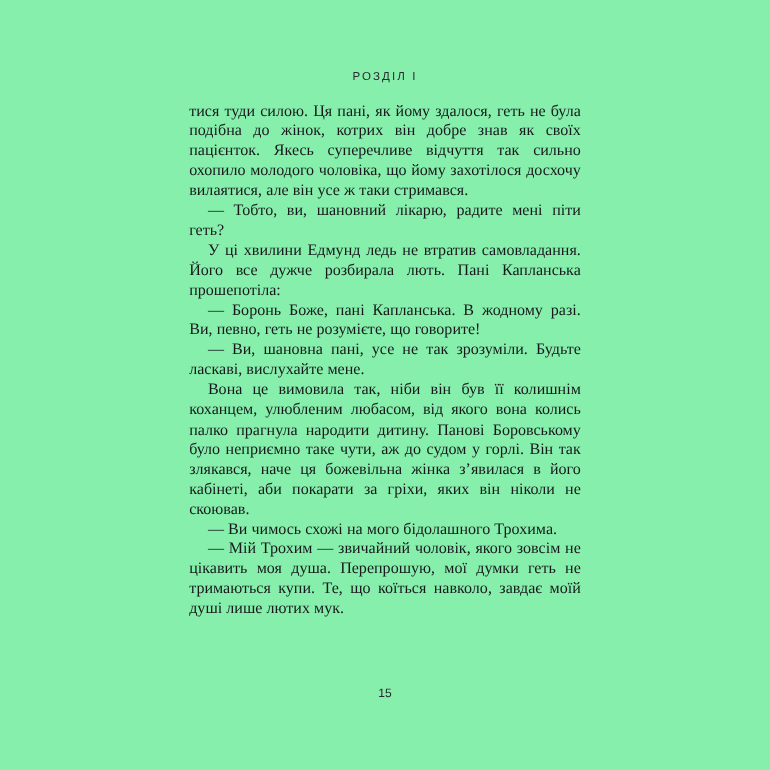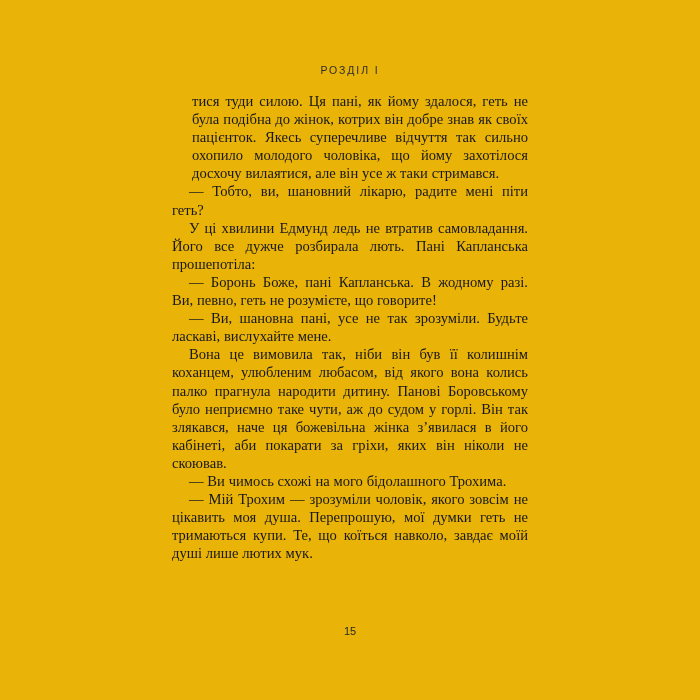--- a/index.html
+++ b/index.html
@@ -14,21 +14,21 @@
     font-family: "Liberation Serif", "DejaVu Serif", serif;
     color: #16171a;
     overflow: hidden;
   }
 
   .page {
     position: relative;
     width: 700px;
     height: 700px;
     box-sizing: border-box;
-    background: #eab308;
+    background: #86efac;
   }
 
   
   .running-head {
     position: absolute;
     top: 64px;
     left: 0;
     width: 700px;
     text-align: center;
     font-family: "Liberation Sans", "DejaVu Sans", sans-serif;
@@ -56,21 +56,20 @@
     color: #17181b;
     text-indent: 17px;
     hyphens: manual;
     -webkit-hyphens: manual;
     word-spacing: 0.1px;
   }
 
   
   .para.continuation {
     text-indent: 0;
-    margin-left: 20px;
   }
 
   
   .folio {
     position: absolute;
     top: 624px;
     left: 0;
     width: 700px;
     text-align: center;
     font-family: "Liberation Sans", "DejaVu Sans", sans-serif;
@@ -87,18 +86,18 @@
   <div class="running-head">РОЗДІЛ I</div>
 
   <div class="text-column">
     <p class="para continuation">тися туди силою. Ця пані, як йому здалося, геть не була подібна до жінок, котрих він добре знав як своїх пацієнток. Якесь суперечливе відчуття так сильно охопило молодого чоловіка, що йому захотілося досхочу вилаятися, але він усе ж таки стримався.</p>
     <p class="para">— Тобто, ви, шановний лікарю, радите мені піти геть?</p>
     <p class="para">У ці хвилини Едмунд ледь не втратив самовладання. Його все дужче розбирала лють. Пані Капланська прошепотіла:</p>
     <p class="para">— Боронь Боже, пані Капланська. В жодному разі. Ви, певно, геть не розумієте, що говорите!</p>
     <p class="para">— Ви, шановна пані, усе не так зрозуміли. Будьте ласкаві, вислухайте мене.</p>
     <p class="para">Вона це вимовила так, ніби він був її колишнім коханцем, улюбленим любасом, від якого вона колись палко прагнула народити дитину. Панові Боровському було неприємно таке чути, аж до судом у горлі. Він так злякався, наче ця божевільна жінка з’явилася в його кабінеті, аби покарати за гріхи, яких він ніколи не скоював.</p>
     <p class="para">— Ви чимось схожі на мого бідолашного Трохима.</p>
-    <p class="para">— Мій Трохим — зрозуміли чоловік, якого зовсім не цікавить моя душа. Перепрошую, мої думки геть не тримаються купи. Те, що коїться навколо, завдає моїй душі лише лютих мук.</p>
+    <p class="para">— Мій Трохим — звичайний чоловік, якого зовсім не цікавить моя душа. Перепрошую, мої думки геть не тримаються купи. Те, що коїться навколо, завдає моїй душі лише лютих мук.</p>
   </div>
 
   <div class="folio">15</div>
 
 </div>
 
 </body></html>

